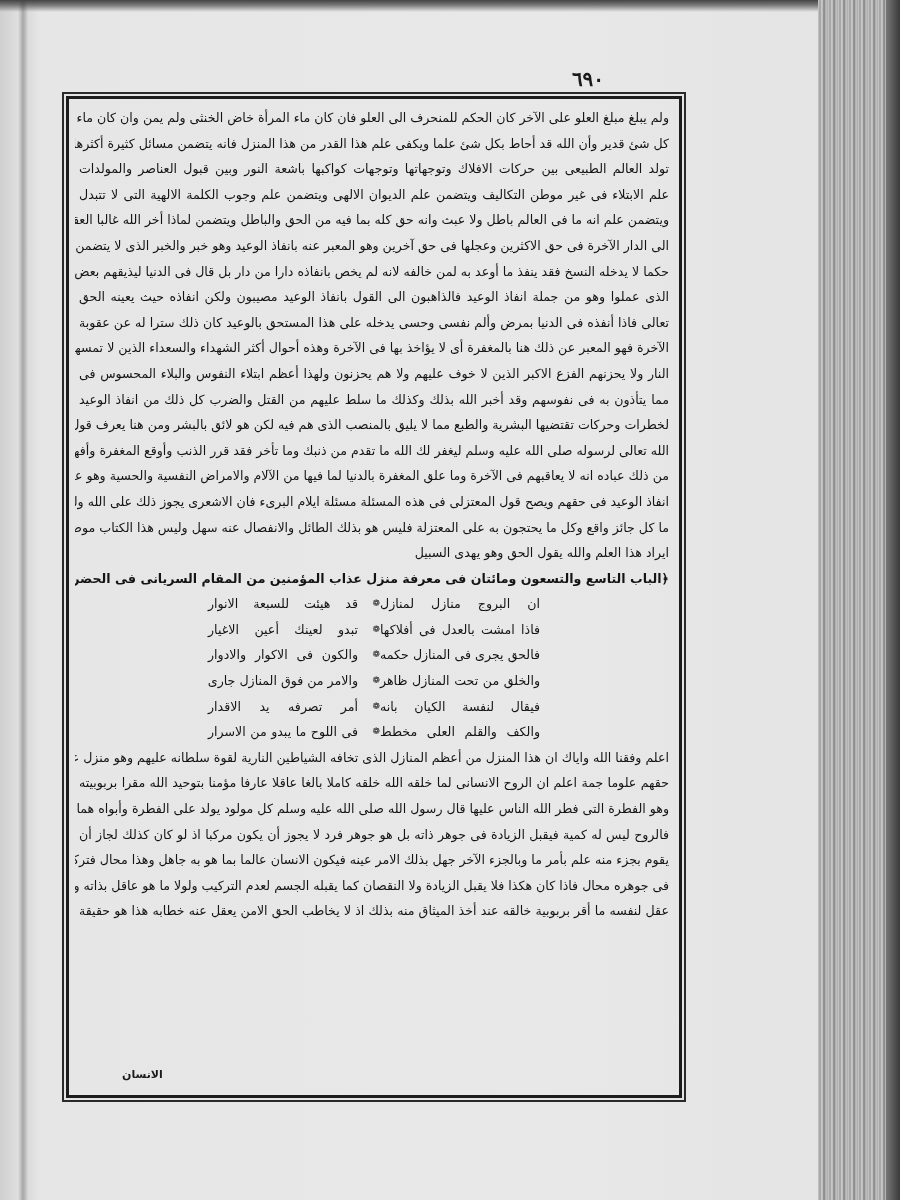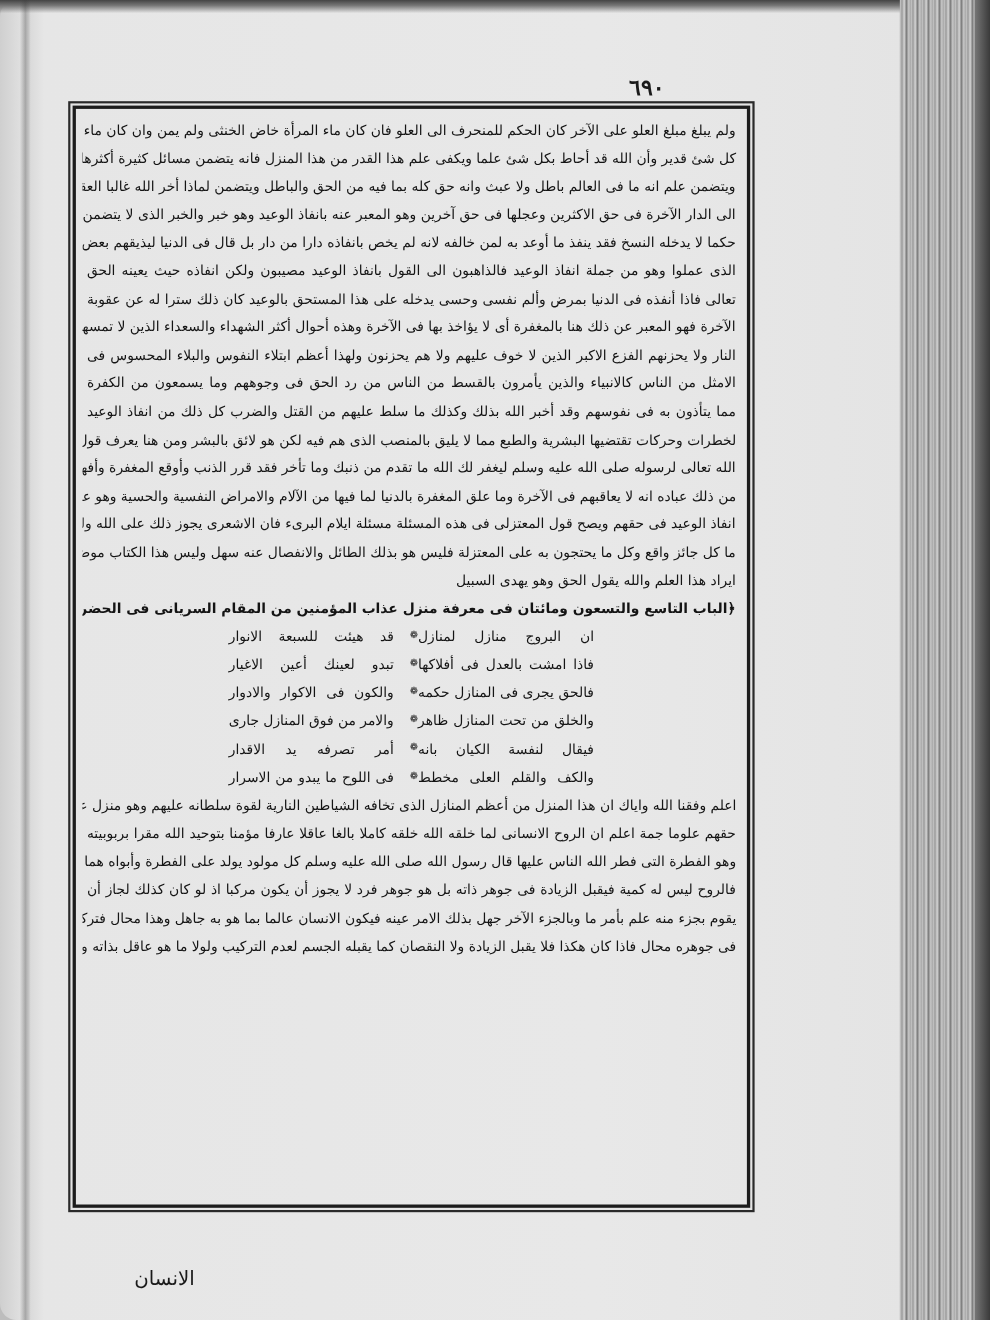--- a/index.html
+++ b/index.html
@@ -4,21 +4,20 @@
 <style>
   html, body { margin: 0; padding: 0; }
   body {
     width: 900px; height: 1200px; position: relative; overflow: hidden;
     background: #bdbdbd;
     font-family: "DejaVu Sans", sans-serif;
   }
   .scan {
     position: absolute; left: 0; top: 0; width: 900px; height: 1200px;
     background: linear-gradient(90deg, #cfcfcf 0px, #e2e2e2 22px, #d9d9d9 26px, #e6e6e6 40px, #e8e8e8 60%, #e3e3e3 100%);
-    border-radius: 15px;
   }
   .top-shadow {
     position: absolute; left: 0; top: 0; width: 900px; height: 12px;
     background: linear-gradient(180deg, #444 0, #777 5px, rgba(200,200,200,0) 12px);
   }
   .left-gutter {
     position: absolute; left: 18px; top: 0; width: 10px; height: 1200px;
     background: linear-gradient(90deg, rgba(0,0,0,0) 0, rgba(60,60,60,0.35) 5px, rgba(0,0,0,0) 10px);
   }
   .page-edges {
@@ -47,46 +46,47 @@
     height: 25.6px; line-height: 25.6px; white-space: nowrap; overflow: hidden;
     text-align: justify; text-align-last: justify; padding: 0 4px;
   }
   .line.short { text-align-last: right; }
   .line.heading { text-align-last: justify; font-weight: bold; }
   .poem-row { height: 25.6px; line-height: 25.6px; display: flex; direction: rtl; justify-content: center; white-space: nowrap; }
   .poem-row .hemi1 { width: 160px; text-align: right; text-align-last: justify; }
   .poem-row .sep { width: 22px; text-align: center; font-size: 9px; }
   .poem-row .hemi2 { width: 150px; text-align: right; text-align-last: justify; }
   .catchword {
-    position: absolute; left: 122px; top: 1152px; direction: rtl;
-    font-family: "DejaVu Sans", sans-serif; font-weight: normal; font-size: 18px; color: #1a1a1a;
+    position: absolute; left: 122px; top: 1068px; direction: rtl;
+    font-family: "DejaVu Sans", sans-serif; font-weight: bold; font-size: 11px; color: #1a1a1a;
   }
 </style>
 </head>
 <body>
 
 <div class="scan">
   <div class="top-shadow"></div>
   <div class="left-gutter"></div>
   <div class="page-edges"></div>
 
   <div class="page-number">٦٩٠</div>
 
   <div class="frame">
     <div class="frame-inner">
       <div class="line">ولم يبلغ مبلغ العلو على الآخر كان الحكم للمنحرف الى العلو فان كان ماء المرأة خاض الخنثى ولم يمن وان كان ماء</div>
       <div class="line">كل شئ قدير وأن الله قد أحاط بكل شئ علما ويكفى علم هذا القدر من هذا المنزل فانه يتضمن مسائل كثيرة أكثرها فى</div>
+      <div class="line">تولد العالم الطبيعى بين حركات الافلاك وتوجهاتها وتوجهات كواكبها باشعة النور وبين قبول العناصر والمولدات</div>
+      <div class="line">علم الابتلاء فى غير موطن التكاليف ويتضمن علم الديوان الالهى ويتضمن علم وجوب الكلمة الالهية التى لا تتبدل</div>
       <div class="line">ويتضمن علم انه ما فى العالم باطل ولا عبث وانه حق كله بما فيه من الحق والباطل ويتضمن لماذا أخر الله غالبا العقوبات</div>
       <div class="line">الى الدار الآخرة فى حق الاكثرين وعجلها فى حق آخرين وهو المعبر عنه بانفاذ الوعيد وهو خبر والخبر الذى لا يتضمن</div>
       <div class="line">حكما لا يدخله النسخ فقد ينفذ ما أوعد به لمن خالفه لانه لم يخص بانفاذه دارا من دار بل قال فى الدنيا ليذيقهم بعض</div>
       <div class="line">الذى عملوا وهو من جملة انفاذ الوعيد فالذاهبون الى القول بانفاذ الوعيد مصيبون ولكن انفاذه حيث يعينه الحق</div>
       <div class="line">تعالى فاذا أنفذه فى الدنيا بمرض وألم نفسى وحسى يدخله على هذا المستحق بالوعيد كان ذلك سترا له عن عقوبة</div>
       <div class="line">الآخرة فهو المعبر عن ذلك هنا بالمغفرة أى لا يؤاخذ بها فى الآخرة وهذه أحوال أكثر الشهداء والسعداء الذين لا تمسهم</div>
       <div class="line">النار ولا يحزنهم الفزع الاكبر الذين لا خوف عليهم ولا هم يحزنون ولهذا أعظم ابتلاء النفوس والبلاء المحسوس فى</div>
-      <div class="line">الامثل من الناس كالانبياء والذين يأمرون بالقسط من الناس من رد الحق فى وجوههم وما يسمعون من الكفرة</div>
       <div class="line">مما يتأذون به فى نفوسهم وقد أخبر الله بذلك وكذلك ما سلط عليهم من القتل والضرب كل ذلك من انفاذ الوعيد</div>
       <div class="line">لخطرات وحركات تقتضيها البشرية والطبع مما لا يليق بالمنصب الذى هم فيه لكن هو لائق بالبشر ومن هنا يعرف قول</div>
       <div class="line">الله تعالى لرسوله صلى الله عليه وسلم ليغفر لك الله ما تقدم من ذنبك وما تأخر فقد قرر الذنب وأوقع المغفرة وأفهم</div>
       <div class="line">من ذلك عباده انه لا يعاقبهم فى الآخرة وما علق المغفرة بالدنيا لما فيها من الآلام والامراض النفسية والحسية وهو عين</div>
       <div class="line">انفاذ الوعيد فى حقهم ويصح قول المعتزلى فى هذه المسئلة مسئلة ايلام البرىء فان الاشعرى يجوز ذلك على الله ولكن</div>
       <div class="line">ما كل جائز واقع وكل ما يحتجون به على المعتزلة فليس هو بذلك الطائل والانفصال عنه سهل وليس هذا الكتاب موضع</div>
       <div class="line short">ايراد هذا العلم والله يقول الحق وهو يهدى السبيل</div>
 
       <div class="line heading">﴿الباب التاسع والتسعون ومائتان فى معرفة منزل عذاب المؤمنين من المقام السريانى فى الحضرة المرادية المحمدية﴾</div>
 
@@ -120,17 +120,18 @@
         <span class="sep">❁</span>
         <span class="hemi2">فى اللوح ما يبدو من الاسرار</span>
       </div>
 
       <div class="line">اعلم وفقنا الله واياك ان هذا المنزل من أعظم المنازل الذى تخافه الشياطين النارية لقوة سلطانه عليهم وهو منزل عال</div>
       <div class="line">حقهم علوما جمة اعلم ان الروح الانسانى لما خلقه الله خلقه كاملا بالغا عاقلا عارفا مؤمنا بتوحيد الله مقرا بربوبيته</div>
       <div class="line">وهو الفطرة التى فطر الله الناس عليها قال رسول الله صلى الله عليه وسلم كل مولود يولد على الفطرة وأبواه هما اللذان</div>
       <div class="line">فالروح ليس له كمية فيقبل الزيادة فى جوهر ذاته بل هو جوهر فرد لا يجوز أن يكون مركبا اذ لو كان كذلك لجاز أن</div>
       <div class="line">يقوم بجزء منه علم بأمر ما وبالجزء الآخر جهل بذلك الامر عينه فيكون الانسان عالما بما هو به جاهل وهذا محال فتركيبه</div>
       <div class="line">فى جوهره محال فاذا كان هكذا فلا يقبل الزيادة ولا النقصان كما يقبله الجسم لعدم التركيب ولولا ما هو عاقل بذاته وهو</div>
+      <div class="line">عقل لنفسه ما أقر بربوبية خالقه عند أخذ الميثاق منه بذلك اذ لا يخاطب الحق الامن يعقل عنه خطابه هذا هو حقيقة</div>
     </div>
   </div>
 
   <div class="catchword">الانسان</div>
 </div>
 
 </body></html>

